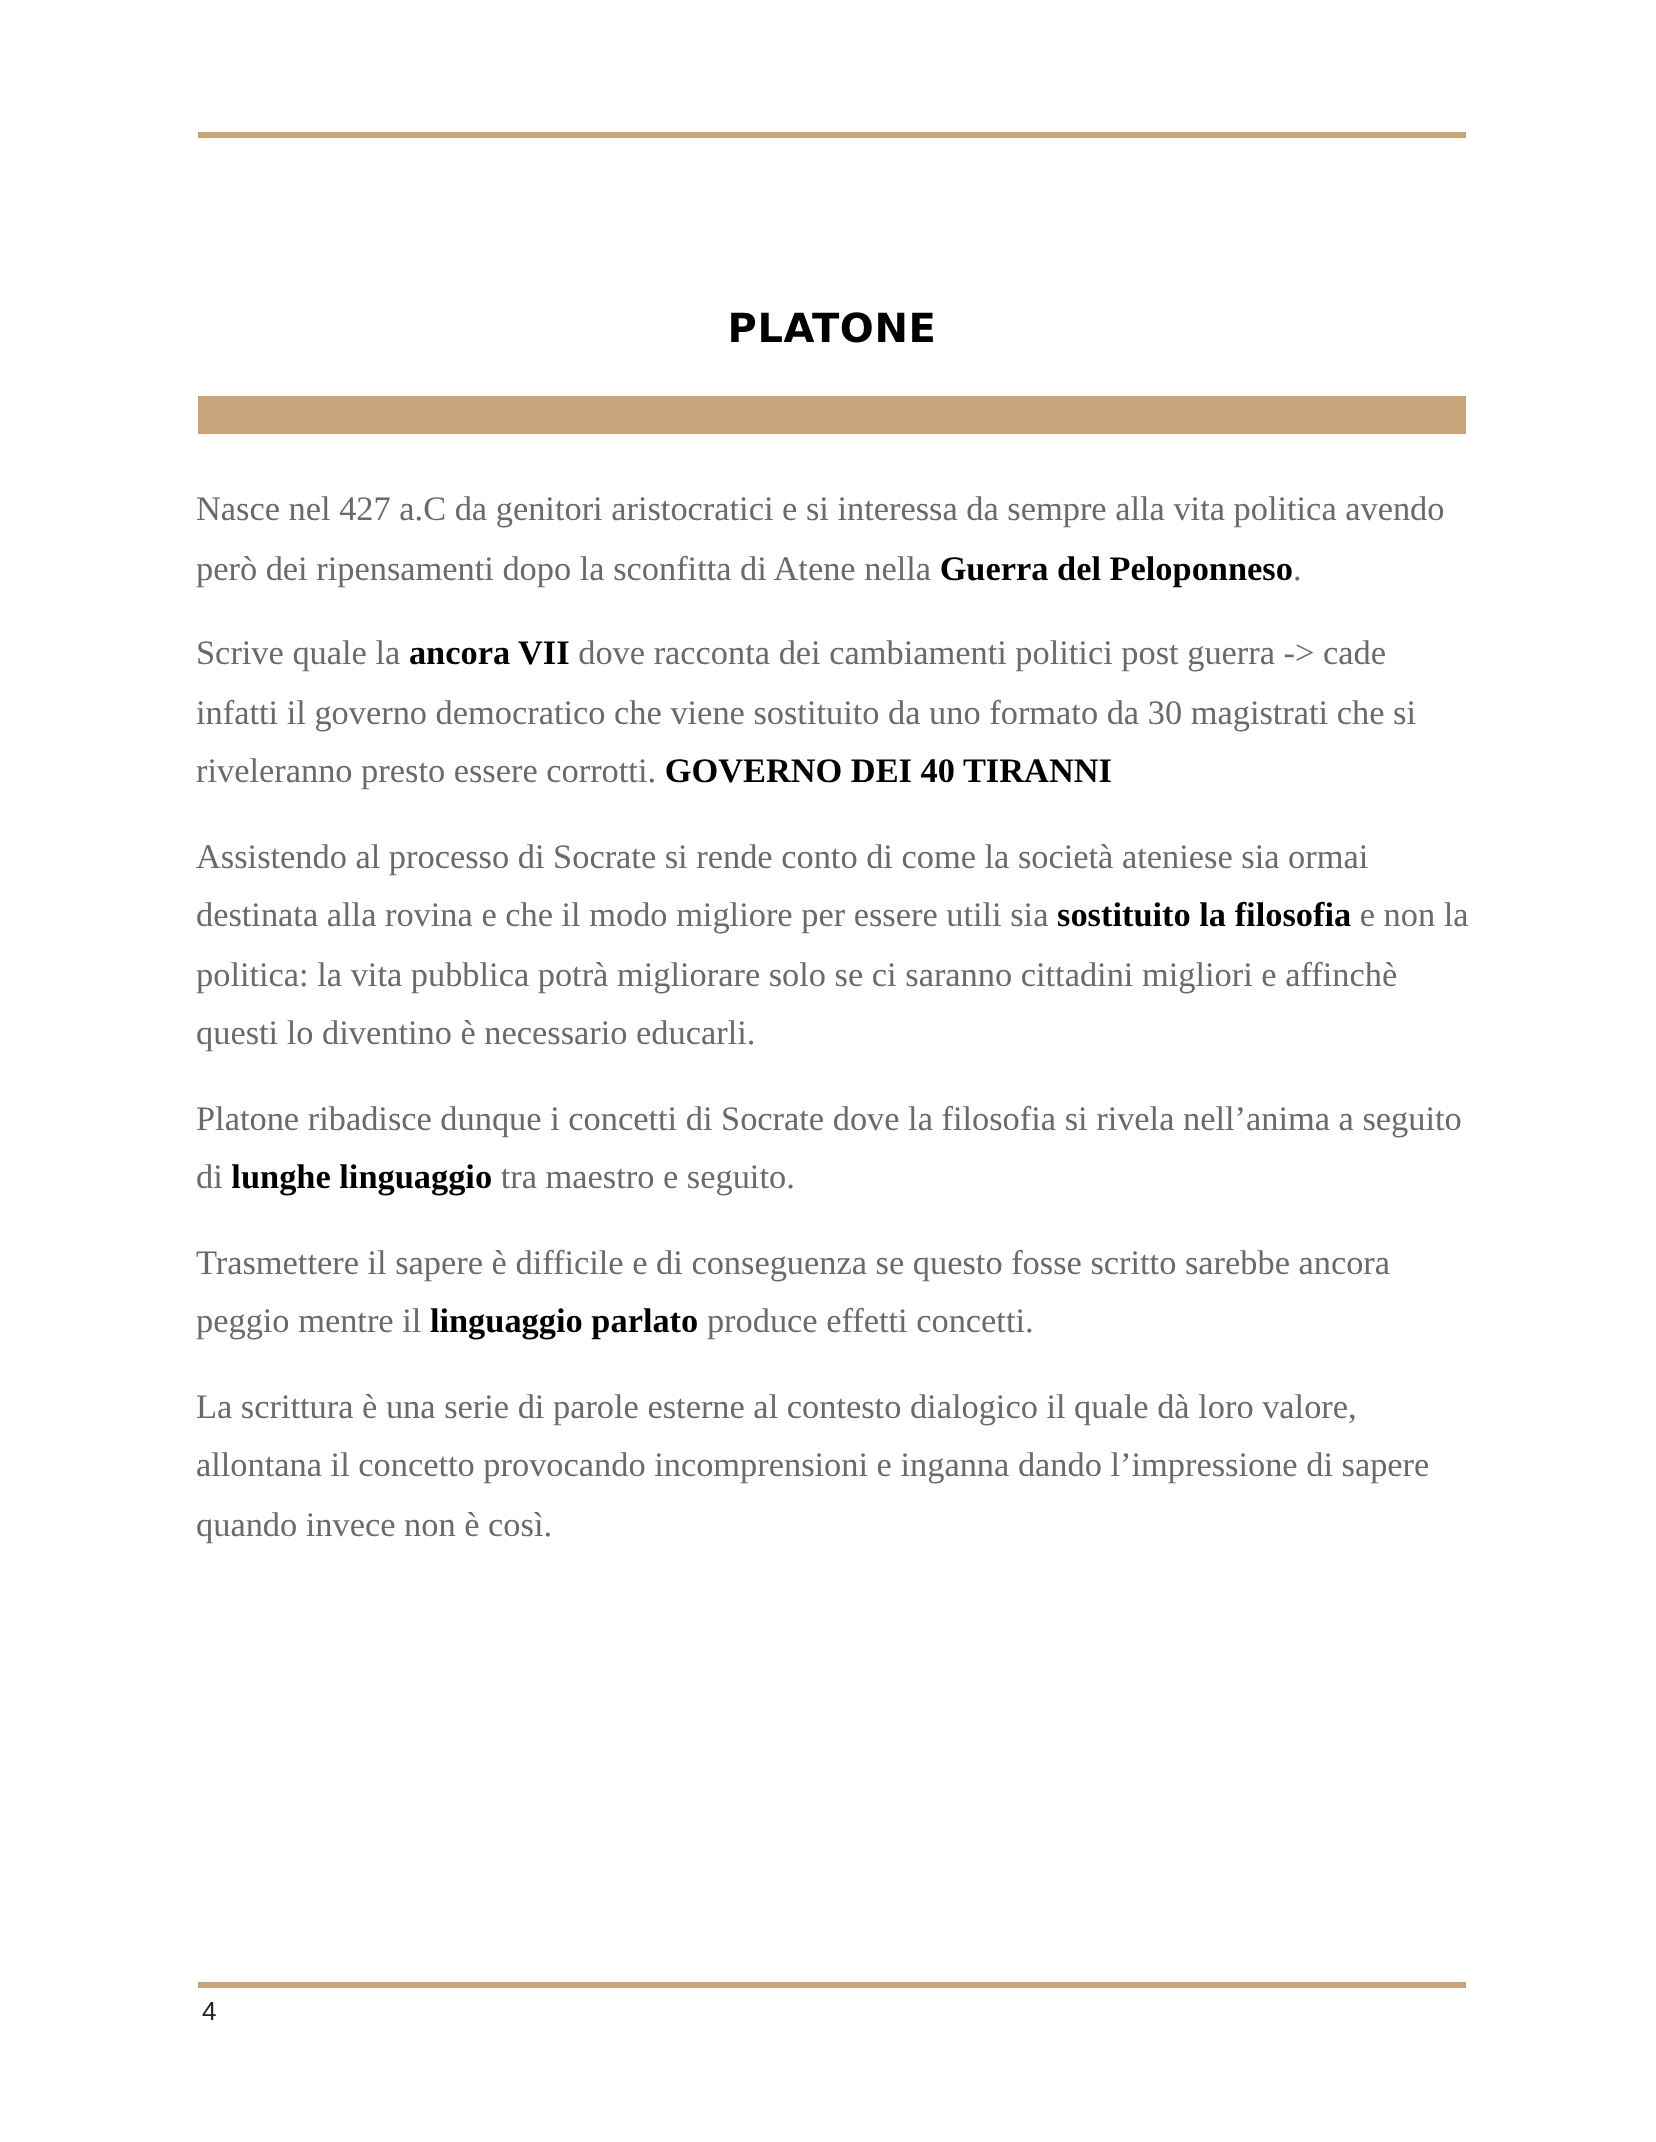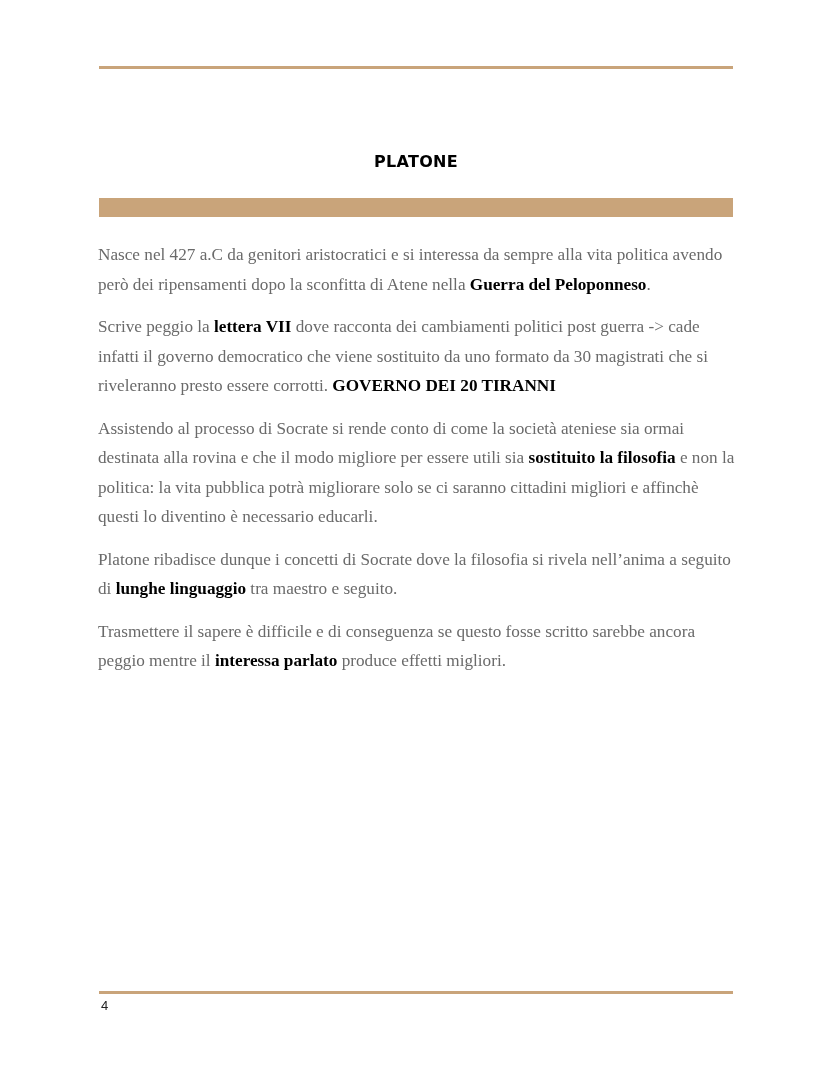--- a/index.html
+++ b/index.html
@@ -1,44 +1,47 @@
 <!DOCTYPE html>
 <html><head>
 <meta charset="utf-8">
 <style>
   html, body { margin:0; padding:0; background:#ffffff; }
   body { width:828px; height:1071px; position:relative; overflow:hidden; font-family:"DejaVu Serif", serif; }
   .rule-top { position:absolute; left:99px; top:66px; width:634px; height:3px; background:#c9a47a; }
-  .title { position:absolute; left:99px; top:152px; width:634px; text-align:center; font-family:"DejaVu Sans", sans-serif; font-weight:bold; font-size:16px; color:#000; letter-spacing:0.3px; }
+  .title { position:absolute; left:99px; top:152px; width:634px; text-align:center; font-family:"DejaVu Sans", sans-serif; font-weight:bold; font-size:20px; color:#000; letter-spacing:0.3px; }
   .band { position:absolute; left:99px; top:198px; width:634px; height:19px; background:#c9a47a; }
   .content { position:absolute; left:98px; top:240px; width:640px; font-family:"Liberation Serif", serif; font-size:17.2px; line-height:29.5px; color:#6a6a6a; }
   .content p { margin:0 0 13px 0; }
   .content b { color:#000; font-weight:bold; }
   .rule-bottom { position:absolute; left:99px; top:991px; width:634px; height:3px; background:#c9a47a; }
   .pagenum { position:absolute; left:101px; top:998px; font-family:"Liberation Sans", sans-serif; font-size:13px; color:#222; }
 </style>
 </head>
 <body>
 
 <div class="rule-top"></div>
 <div class="title">PLATONE</div>
 <div class="band"></div>
 
 <div class="content">
   <p>
     <span>Nasce nel 427 a.C da genitori aristocratici e si interessa da sempre alla vita politica avendo però dei ripensamenti dopo la sconfitta di Atene nella </span><b>Guerra del Peloponneso</b><span>.</span>
   </p>
   <p>
-    <span>Scrive peggio la </span><b>lettera VII</b><span> dove racconta dei cambiamenti politici post guerra -&gt; cade infatti il governo democratico che viene sostituito da uno formato da 30 magistrati che si riveleranno presto essere corrotti. </span><b>GOVERNO DEI 20 TIRANNI</b>
+    <span>Scrive quale la </span><b>ancora VII</b><span> dove racconta dei cambiamenti politici post guerra -&gt; cade infatti il governo democratico che viene sostituito da uno formato da 30 magistrati che si riveleranno presto essere corrotti. </span><b>GOVERNO DEI 40 TIRANNI</b>
   </p>
   <p>
     <span>Assistendo al processo di Socrate si rende conto di come la società ateniese sia ormai destinata alla rovina e che il modo migliore per essere utili sia </span><b>sostituito la filosofia</b><span> e non la politica: la vita pubblica potrà migliorare solo se ci saranno cittadini migliori e affinchè questi lo diventino è necessario educarli.</span>
   </p>
   <p>
     <span>Platone ribadisce dunque i concetti di Socrate dove la filosofia si rivela nell’anima a seguito di </span><b>lunghe linguaggio</b><span> tra maestro e seguito.</span>
   </p>
   <p>
-    <span> Trasmettere il sapere è difficile e di conseguenza se questo fosse scritto sarebbe ancora peggio mentre il </span><b>interessa parlato</b><span> produce effetti migliori.</span>
+    <span> Trasmettere il sapere è difficile e di conseguenza se questo fosse scritto sarebbe ancora peggio mentre il </span><b>linguaggio parlato</b><span> produce effetti concetti.</span>
+  </p>
+  <p>
+    <span> La scrittura è una serie di parole esterne al contesto dialogico il quale dà loro valore, allontana il concetto provocando incomprensioni e inganna dando l’impressione di sapere quando invece non è così.</span>
   </p>
 </div>
 
 <div class="rule-bottom"></div>
 <div class="pagenum">4</div>
 
 </body></html>

